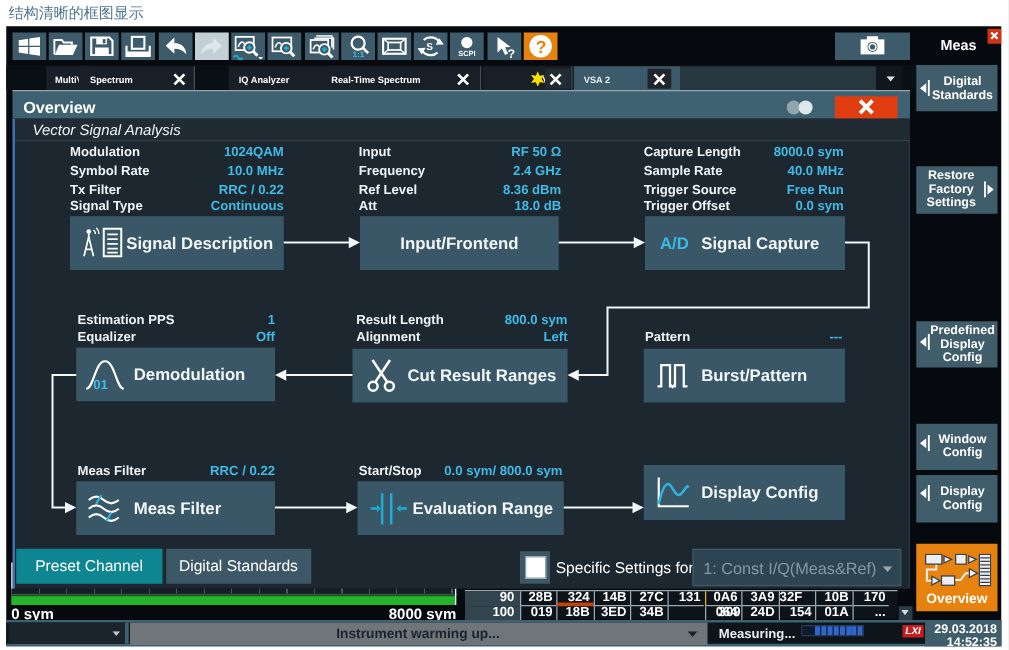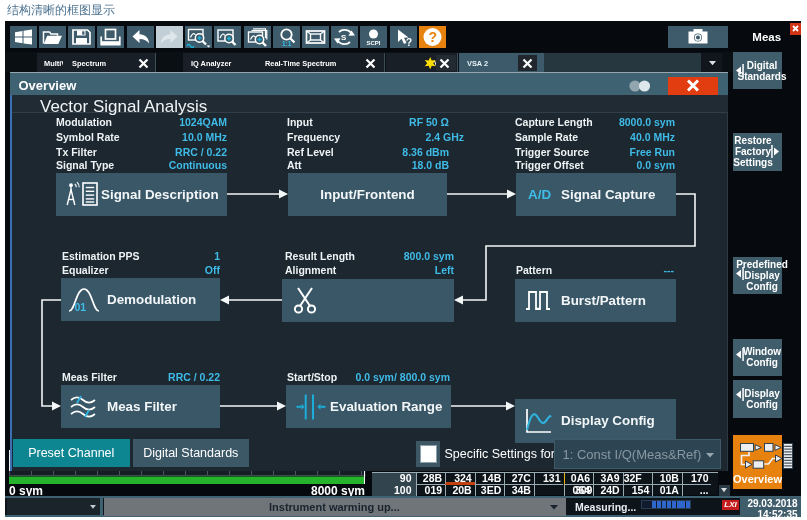--- a/index.html
+++ b/index.html
@@ -7,21 +7,21 @@
 .abs { position:absolute; }
 #caption { position:absolute; left:7px; top:2px; font-size:12px; color:#4d7391; }
 #shot { position:absolute; left:5px; top:21px; width:796px; height:495px; background:#06090d; }
 .tbtn { position:absolute; top:26px; width:27px; height:22px; background:#3d5b6a; }
 .tbtn svg { position:absolute; left:0; top:0; }
 .tab { position:absolute; top:53px; height:19px; background:#191f26; color:#fff; font-size:7.4px; font-weight:bold; }
 
 .blk { position:absolute; background:#395766; color:#f2f6f8; font-weight:bold; font-size:13.4px; }
 .lbl { position:absolute; color:#eef3f5; font-size:10.5px; font-weight:bold; white-space:nowrap; }
 .val { position:absolute; color:#3fbbe8; font-size:10.5px; font-weight:bold; text-align:right; white-space:nowrap; }
-.sk { position:absolute; left:733px; width:49px; background:#405d6b; color:#fff; font-weight:bold; font-size:10px; text-align:center; line-height:11px; }
+.sk { position:absolute; left:733px; width:65px; background:#405d6b; color:#fff; font-weight:bold; font-size:10px; text-align:center; line-height:11px; }
 .skc { display:flex; align-items:center; justify-content:center; height:100%; }
 .wline { position:absolute; background:#f4f7f8; }
 </style>
 </head>
 <body>
 <div id="caption">结构清晰的框图显示</div>
 <div id="shot"></div>
 
 <div class="tbtn" style="left:9.7px;">
  <svg width="27" height="22" viewBox="0 0 27 22">
@@ -227,36 +227,36 @@
   <div style="position:absolute;left:658px;top:3.5px;width:50px;height:18px;background:#e23d10;">
    <svg style="position:absolute;left:18px;top:2.5px;" width="14" height="13" viewBox="0 0 14 13">
           <path d="M2 1.5 L12 11.5 M12 1.5 L2 11.5" stroke="#fff" stroke-width="3"></path>
         </svg>
   </div>
  </div>
 
  <div class="abs" style="left:10px;top:95.3px;width:717.5px;height:375.7px;background:#1c272f;border-left:2px solid #3e6fb3;border-right:1px solid #2b3945;"></div>
 
  <div class="abs" style="left:12px;top:95.3px;width:715.5px;height:17.7px;background:#212b34;border-bottom:1px solid #303e49;">
-  <span style="position:absolute;left:28px;top:2px;font-size:17px;color:#eef3f5;">Vector Signal Analysis</span>
+  <span style="position:absolute;left:14px;top:2px;font-size:12px;color:#eef3f5;font-style:italic;">Vector Signal Analysis</span>
  </div>
 
  <div class="lbl" style="left:56px;top:116px;">Modulation</div>
     <div class="val" style="left:107px;top:116px;width:120px;">1024QAM</div>
  <div class="lbl" style="left:56px;top:131.2px;">Symbol Rate</div>
     <div class="val" style="left:107px;top:131.2px;width:120px;">10.0 MHz</div>
  <div class="lbl" style="left:56px;top:146px;">Tx Filter</div>
     <div class="val" style="left:107px;top:146px;width:120px;">RRC / 0.22</div>
  <div class="lbl" style="left:56px;top:159.2px;">Signal Type</div>
     <div class="val" style="left:107px;top:159.2px;width:120px;">Continuous</div>
 
  <div class="lbl" style="left:287px;top:116px;">Input</div>
     <div class="val" style="left:329px;top:116px;width:120px;">RF 50 Ω</div>
  <div class="lbl" style="left:287px;top:131.2px;">Frequency</div>
-    <div class="val" style="left:344px;top:131.2px;width:120px;">2.4 GHz</div>
+    <div class="val" style="left:329px;top:131.2px;width:120px;">2.4 GHz</div>
  <div class="lbl" style="left:287px;top:146px;">Ref Level</div>
     <div class="val" style="left:329px;top:146px;width:120px;">8.36 dBm</div>
  <div class="lbl" style="left:287px;top:159.2px;">Att</div>
     <div class="val" style="left:329px;top:159.2px;width:120px;">18.0 dB</div>
 
  <div class="lbl" style="left:515px;top:116px;">Capture Length</div>
     <div class="val" style="left:555px;top:116px;width:120px;">8000.0 sym</div>
  <div class="lbl" style="left:515px;top:131.2px;">Sample Rate</div>
     <div class="val" style="left:555px;top:131.2px;width:120px;">40.0 MHz</div>
  <div class="lbl" style="left:515px;top:146px;">Trigger Source</div>
@@ -318,20 +318,21 @@
  </div>
  <div class="blk" style="left:282px;top:278.5px;width:172px;height:43px;">
   <svg style="position:absolute;left:11px;top:7px;" width="26" height="29" viewBox="0 0 26 29">
         <g stroke="#fff" stroke-width="2" fill="none">
           <line x1="5" y1="2" x2="17" y2="20"></line>
           <line x1="19" y1="2" x2="7" y2="20"></line>
           <circle cx="5.5" cy="23" r="3.6"></circle>
           <circle cx="18.5" cy="23" r="3.6"></circle>
         </g>
       </svg>
+  <span style="position:absolute;left:44px;top:14px;">Cut Result Ranges</span>
  </div>
  <div class="blk" style="left:515px;top:279px;width:161px;height:42.5px;">
   <svg style="position:absolute;left:10px;top:10px;" width="34" height="24" viewBox="0 0 34 24">
         <path d="M1 20 L4 20 L4 3 L11 3 L11 20 L15 20 L15 3 L22 3 L22 20 L25 20" fill="none" stroke="#fff" stroke-width="1.8"></path>
         <path d="M11.5 18 L13 21 L14.5 18" fill="none" stroke="#fff" stroke-width="1"></path>
       </svg>
   <span style="position:absolute;left:46px;top:14px;">Burst/Pattern</span>
  </div>
 
  <div class="blk" style="left:61px;top:385px;width:159px;height:43px;">
@@ -354,21 +355,21 @@
           <line x1="0.5" y1="13.8" x2="5.5" y2="13.8" stroke-width="2"></line>
           <line x1="24.5" y1="13.8" x2="29.5" y2="13.8" stroke-width="2"></line>
         </g>
         <g fill="#1cadd8">
           <polygon points="5.5,10.8 5.5,16.8 8.6,13.8"></polygon>
           <polygon points="24.5,10.8 24.5,16.8 21.4,13.8"></polygon>
         </g>
       </svg>
   <span style="position:absolute;left:44px;top:14px;">Evaluation Range</span>
  </div>
- <div class="blk" style="left:515px;top:399px;width:161px;height:43.5px;">
+ <div class="blk" style="left:515px;top:372px;width:161px;height:43.5px;">
   <svg style="position:absolute;left:10px;top:8px;" width="33" height="28" viewBox="0 0 33 28">
         <path d="M2 2 L2 25 L26 25" fill="none" stroke="#fff" stroke-width="1.7"></path>
         <path d="M2 23 C5 10 8 5 11 8 C14 11 15 16 18 16 C21 16 22 11 25 9 L26 10" fill="none" stroke="#2fb4e0" stroke-width="2"></path>
       </svg>
   <span style="position:absolute;left:46px;top:14px;">Display Config</span>
  </div>
 
  <svg class="abs" style="left:0;top:0;pointer-events:none;" width="807" height="520" viewBox="0 0 807 520">
   <g stroke="#f4f7f8" stroke-width="1.6" fill="none">
    <line x1="227" y1="194" x2="281" y2="194"></line>
@@ -411,21 +412,21 @@
  <div class="wline" style="left:363.5px;top:471.3px;width:1.5px;height:12.7px;"></div>
  <div class="abs" style="left:9px;top:483.8px;font-size:12px;font-weight:bold;color:#fff;">0 sym</div>
  <div class="abs" style="left:245px;top:483.8px;width:120px;text-align:right;font-size:12px;font-weight:bold;color:#fff;">8000 sym</div>
 
  <div id="symtable" class="abs" style="left:372px;top:472.2px;width:345.5px;height:23.3px;background:#0c1319;border-top:1px solid #9aaab2;">
 <div style="position:absolute;left:0;top:0;width:43.5px;height:11.4px;background:#32444e;color:#fff;font-size:10.5px;font-weight:bold;text-align:right;padding-right:4px;line-height:11.4px;">90</div>
 <div style="position:absolute;left:0;top:11.4px;width:43.5px;height:11.9px;background:#32444e;color:#fff;font-size:10.5px;font-weight:bold;text-align:right;padding-right:4px;line-height:11.6px;">100</div>
 <div style="position:absolute;left:43.5px;top:0;width:29.6px;height:11.4px;border-left:1px solid #9aaab2;border-bottom:1px solid #9aaab2;color:#fff;font-size:10.5px;font-weight:bold;text-align:right;padding-right:3px;line-height:10.6px;">28B</div>
 <div style="position:absolute;left:43.5px;top:11.4px;width:29.6px;height:11.9px;border-left:1px solid #9aaab2;color:#fff;font-size:10.5px;font-weight:bold;text-align:right;padding-right:3px;line-height:11.2px;">019</div>
 <div style="position:absolute;left:73.1px;top:0;width:29.6px;height:11.4px;border-left:1px solid #9aaab2;border-bottom:3px solid #c2410c;color:#fff;font-size:10.5px;font-weight:bold;text-align:right;padding-right:3px;line-height:10.6px;">324</div>
-<div style="position:absolute;left:73.1px;top:11.4px;width:29.6px;height:11.9px;border-left:1px solid #9aaab2;color:#fff;font-size:10.5px;font-weight:bold;text-align:right;padding-right:3px;line-height:11.2px;">20B</div>
+<div style="position:absolute;left:73.1px;top:11.4px;width:29.6px;height:11.9px;border-left:1px solid #9aaab2;color:#fff;font-size:10.5px;font-weight:bold;text-align:right;padding-right:3px;line-height:11.2px;">18B</div>
 <div style="position:absolute;left:102.7px;top:0;width:29.6px;height:11.4px;border-left:1px solid #9aaab2;border-bottom:1px solid #9aaab2;color:#fff;font-size:10.5px;font-weight:bold;text-align:right;padding-right:3px;line-height:10.6px;">14B</div>
 <div style="position:absolute;left:102.7px;top:11.4px;width:29.6px;height:11.9px;border-left:1px solid #9aaab2;color:#fff;font-size:10.5px;font-weight:bold;text-align:right;padding-right:3px;line-height:11.2px;">3ED</div>
 <div style="position:absolute;left:132.3px;top:0;width:29.6px;height:11.4px;border-left:1px solid #9aaab2;border-bottom:1px solid #9aaab2;color:#fff;font-size:10.5px;font-weight:bold;text-align:right;padding-right:3px;line-height:10.6px;">27C</div>
 <div style="position:absolute;left:132.3px;top:11.4px;width:29.6px;height:11.9px;border-left:1px solid #9aaab2;color:#fff;font-size:10.5px;font-weight:bold;text-align:right;padding-right:3px;line-height:11.2px;">34B</div>
 <div style="position:absolute;left:161.9px;top:0;width:29.6px;height:11.4px;border-left:1px solid #9aaab2;border-bottom:1px solid #9aaab2;color:#fff;font-size:10.5px;font-weight:bold;text-align:right;padding-right:3px;line-height:10.6px;">131</div>
 <div style="position:absolute;left:161.9px;top:11.4px;width:29.6px;height:11.9px;border-left:1px solid #9aaab2;color:#fff;font-size:10.5px;font-weight:bold;text-align:right;padding-right:3px;line-height:11.2px;padding-left:40px;">309</div>
 <div style="position:absolute;left:191.5px;top:0;width:29.6px;height:11.4px;border-left:1px solid #eab308;border-bottom:1px solid #9aaab2;color:#fff;font-size:10.5px;font-weight:bold;text-align:right;padding-right:3px;line-height:10.6px;">0A6</div>
 <div style="position:absolute;left:191.5px;top:11.4px;width:29.6px;height:11.9px;border-left:1px solid #9aaab2;color:#fff;font-size:10.5px;font-weight:bold;text-align:right;padding-right:3px;line-height:11.2px;">064</div>
 <div style="position:absolute;left:221.1px;top:0;width:29.6px;height:11.4px;border-left:1px solid #9aaab2;border-bottom:1px solid #9aaab2;color:#fff;font-size:10.5px;font-weight:bold;text-align:right;padding-right:3px;line-height:10.6px;">3A9</div>
 <div style="position:absolute;left:221.1px;top:11.4px;width:29.6px;height:11.9px;border-left:1px solid #9aaab2;color:#fff;font-size:10.5px;font-weight:bold;text-align:right;padding-right:3px;line-height:11.2px;">24D</div>

